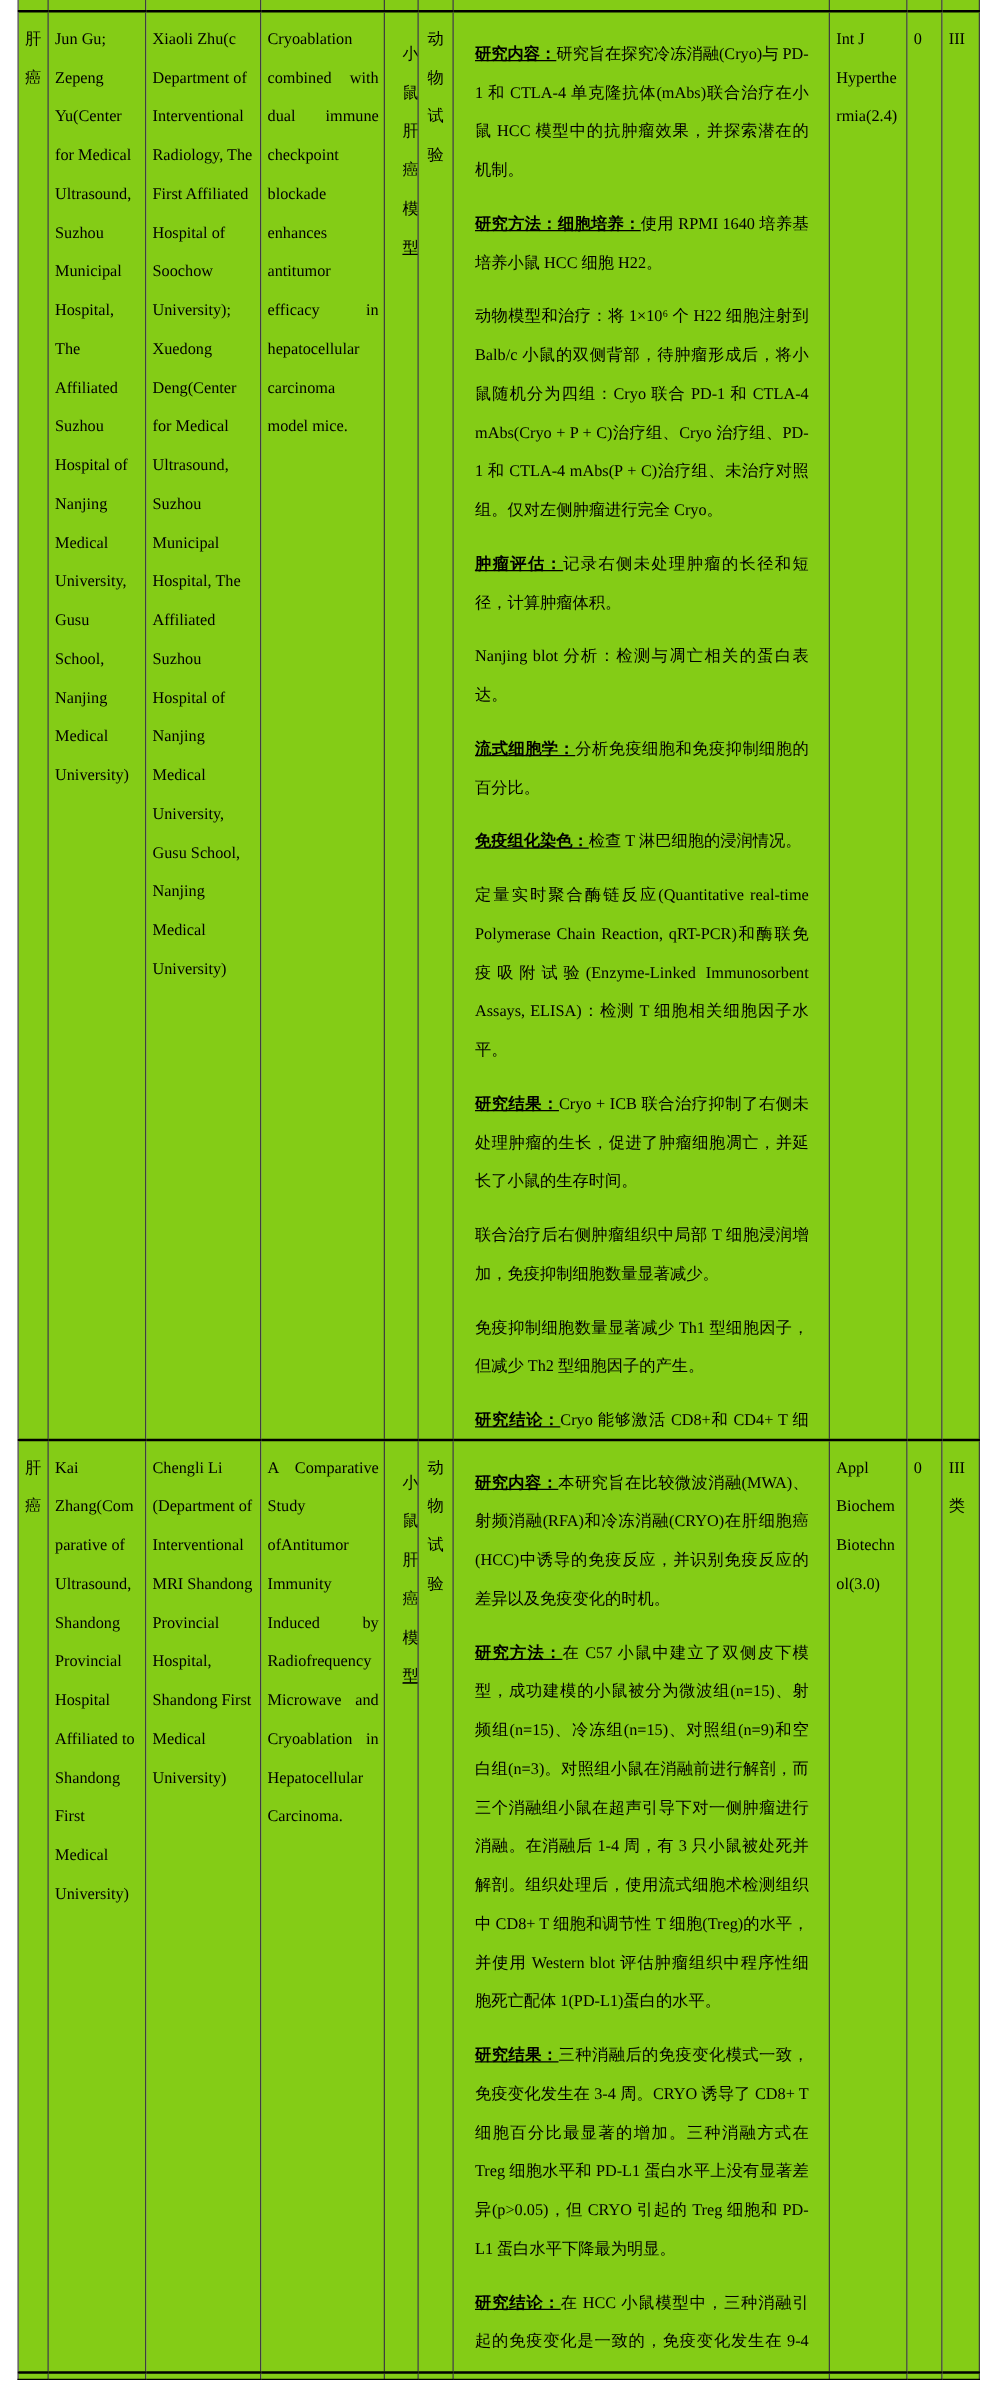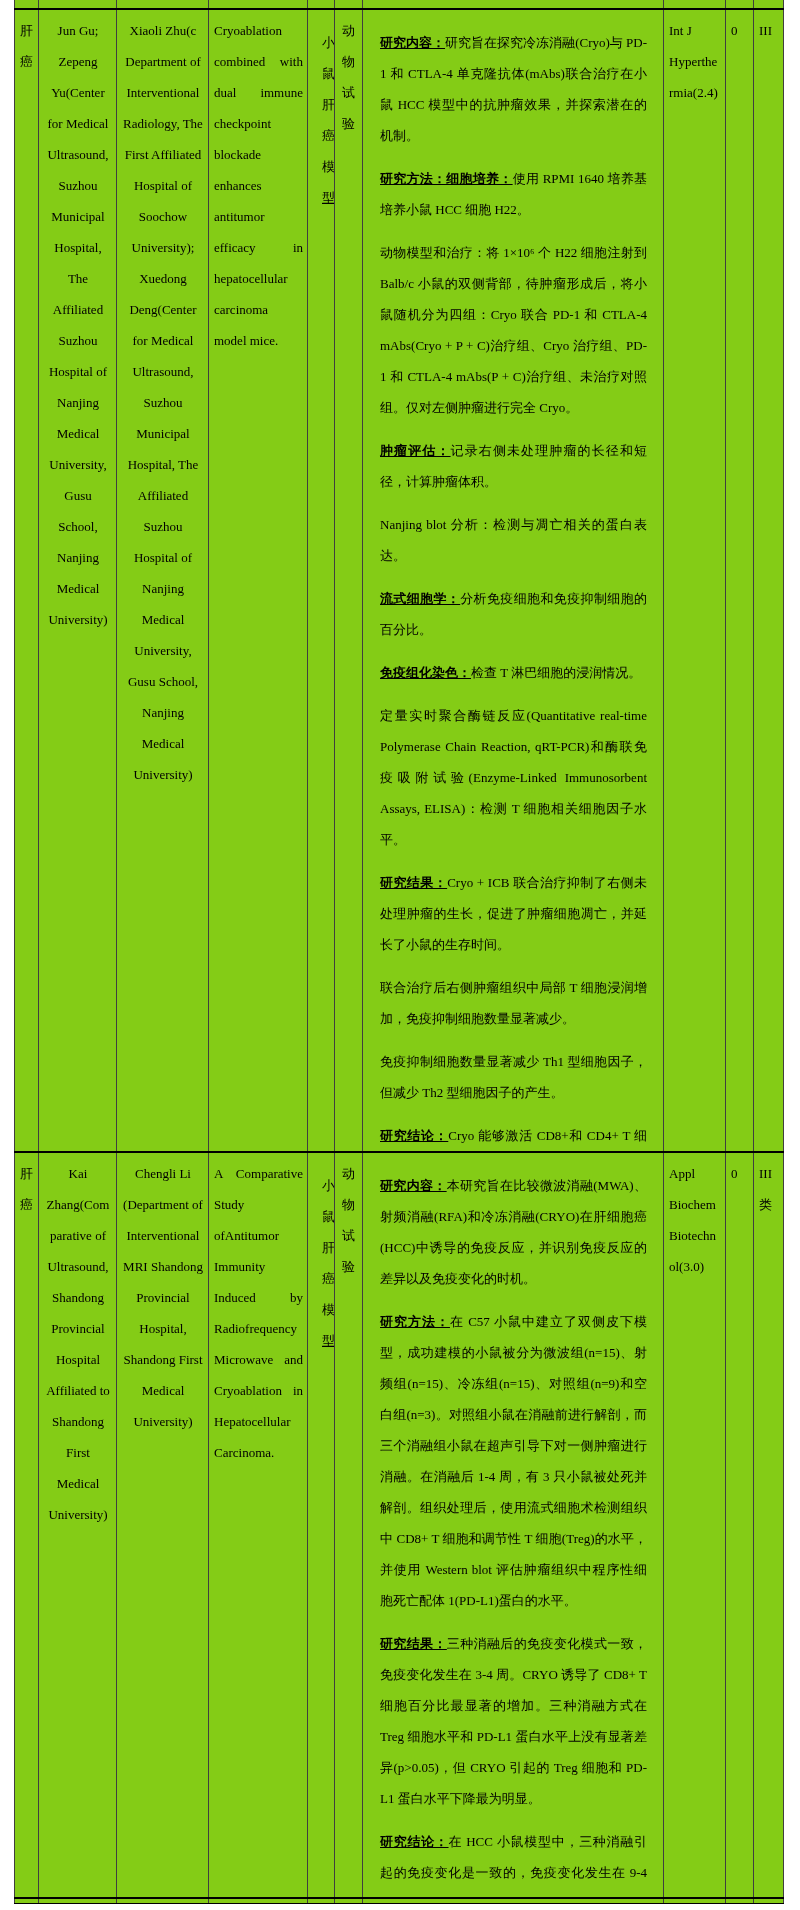--- a/index.html
+++ b/index.html
@@ -11,21 +11,21 @@
   tr.study-row td{border-top:2px solid #000;}
   tr.sliver-bottom td{border-top:2px solid #000;border-bottom:1px solid #000;}
   tr.sliver-top td{height:8px;}
   tr.sliver-bottom td{height:4px;}
   .cell-inner{box-sizing:border-box;overflow:hidden;
               padding:5px 4px 0 5px;font-size:13px;line-height:31px;}
   tr.r1 .cell-inner{height:1141px;}
   tr.r2 .cell-inner{height:744px;}
   .c-cat .cell-inner,.c-model .cell-inner,.c-type .cell-inner{
       text-align:center;padding-left:2px;padding-right:2px;word-break:break-all;}
-  .c-auth .cell-inner,.c-coauth .cell-inner{overflow-wrap:break-word;text-align:center;}
+  .c-auth .cell-inner,.c-coauth .cell-inner{overflow-wrap:break-word;text-align:left;}
   .c-title .cell-inner{overflow-wrap:break-word;text-align:justify;}
   .c-content .cell-inner{text-align:justify;}
   .c-content p,.c-model p{margin:12px;}
   .c-content p{text-align:justify;}
   .c-model p{text-align:center;}
   .c-journal .cell-inner{overflow-wrap:break-word;}
   p{margin:0;}
   b{font-weight:bold;text-decoration:underline;}
   u{text-decoration:underline;}
 </style>

